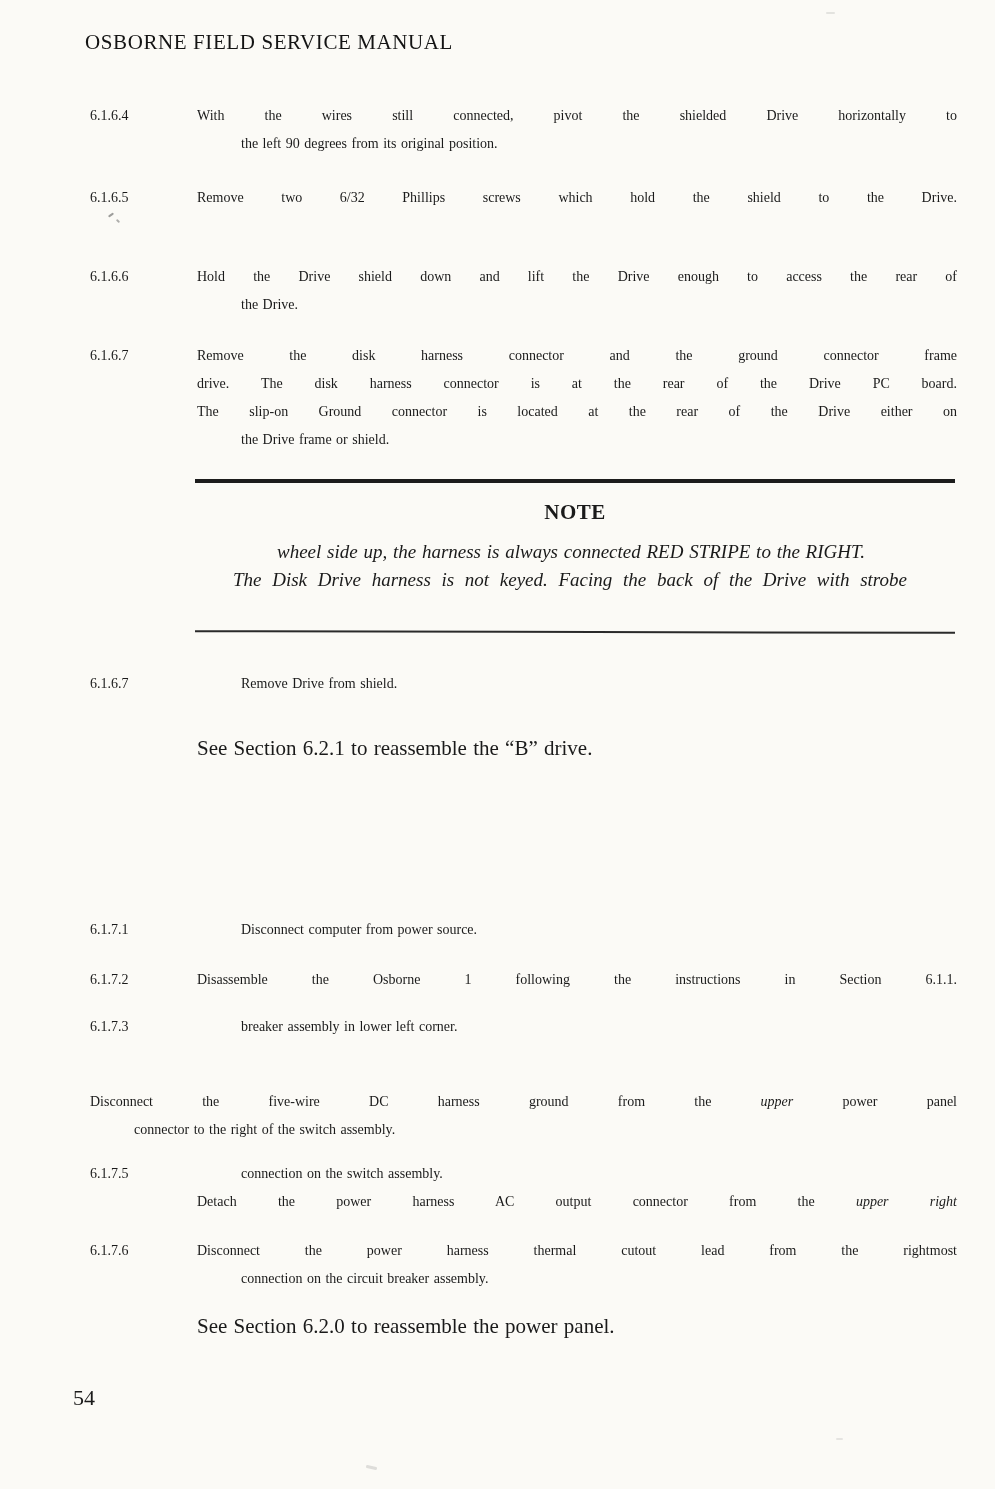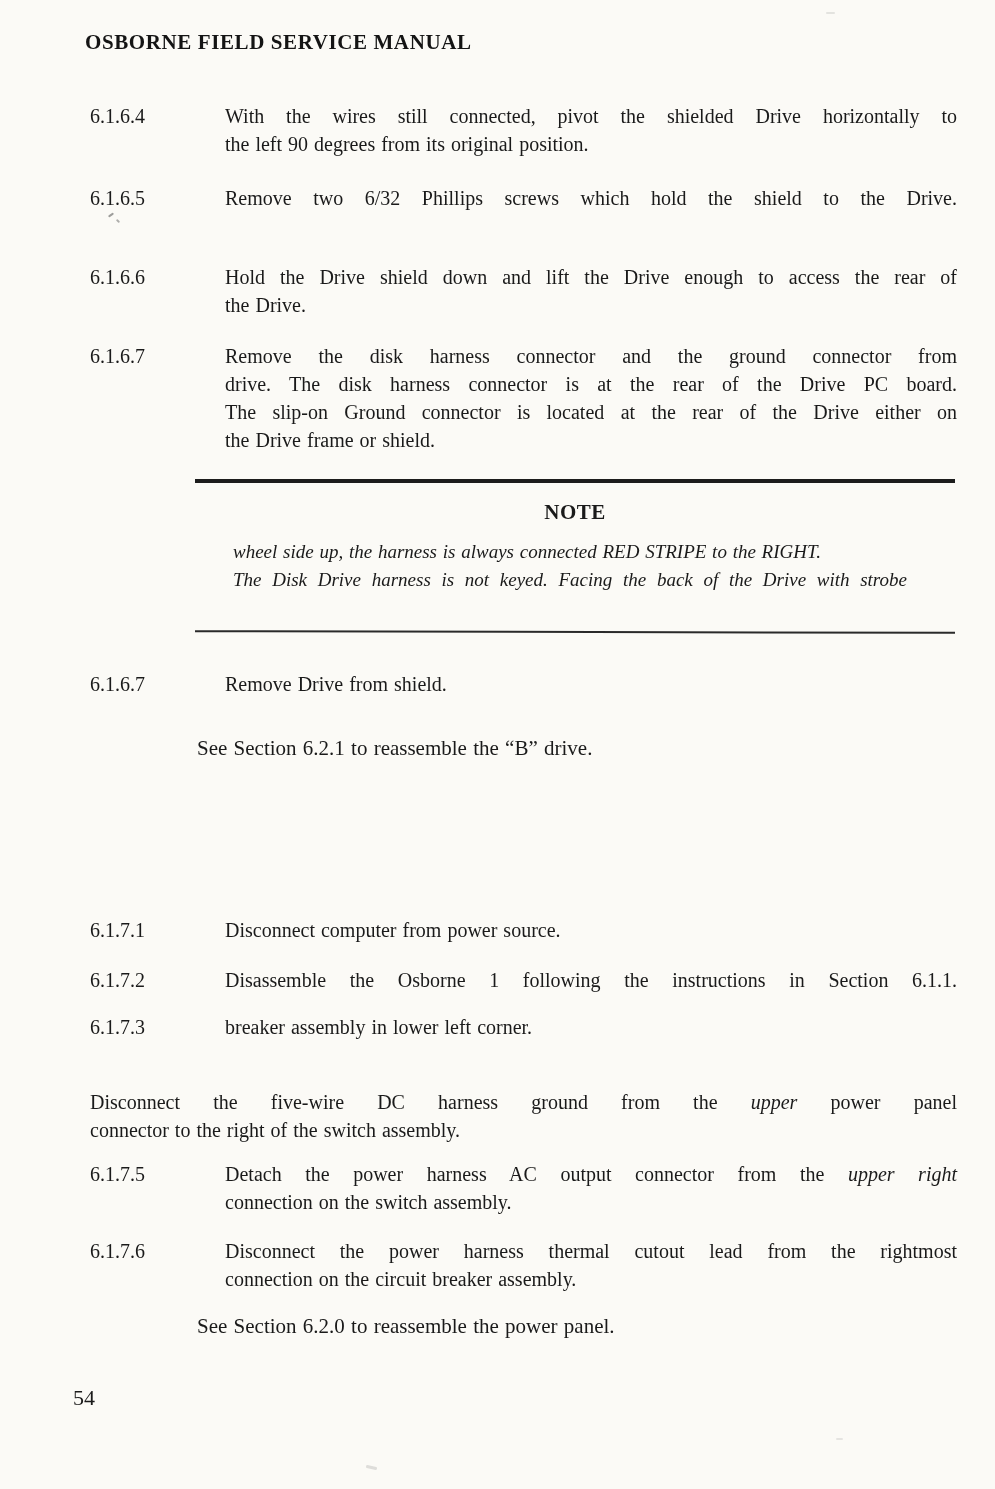--- a/index.html
+++ b/index.html
@@ -10,33 +10,31 @@
     background:#fbfaf6;
     overflow:hidden;
     font-family:"Liberation Serif","DejaVu Serif",serif;
     color:#1a1a1a;
     -webkit-font-smoothing:antialiased;
   }
   .hdr{
     position:absolute;left:85px;top:30px;
     font-size:21px;line-height:24px;letter-spacing:0.6px;
     color:#141414;
-    font-weight:bold;
   }
   .step{
     position:absolute;left:90px;right:38px;
     display:flex;
-    font-size:20px;line-height:28px;
+    font-size:14px;line-height:28px;
     word-spacing:1px;
-    gap:28px;
   }
   .step .num{width:107px;flex:none;}
   .step .body{flex:1;}
   .jline{text-align:justify;text-align-last:justify;text-justify:inter-word;}
-  .jline.last{text-align-last:left;}
+  .jline.last{text-align-last:left;margin-left:44px;}
   .see{
     position:absolute;left:197px;right:50px;
     font-size:21px;line-height:28px;word-spacing:1px;
   }
   .note-box{
     position:absolute;left:195px;top:479px;width:760px;height:154px;
   }
   .rule-top{position:absolute;left:0;right:0;top:0;height:4px;background:#1c1c1c;}
   .rule-bottom{position:absolute;left:0;right:0;top:152px;height:2px;background:#2a2a2a;transform:rotate(0.12deg);}
   .note-title{
@@ -90,21 +88,21 @@
     <div class="num">6.1.6.6</div>
     <div class="body">
         <div class="jline">Hold the Drive shield down and lift the Drive enough to access the rear of</div>
         <div class="jline last">the Drive.</div>
       </div>
   </div>
 
   <div class="step" style="top:342px">
     <div class="num">6.1.6.7</div>
     <div class="body">
-        <div class="jline">Remove the disk harness connector and the ground connector from</div>
+        <div class="jline">Remove the disk harness connector and the ground connector frame</div>
         <div class="jline">drive. The disk harness connector is at the rear of the Drive PC board.</div>
         <div class="jline">The slip-on Ground connector is located at the rear of the Drive either on</div>
         <div class="jline last">the Drive frame or shield.</div>
       </div>
   </div>
 
   <div class="note-box">
     <div class="rule-top"></div>
     <div class="note-title">NOTE</div>
     <div class="note-body">
@@ -148,22 +146,22 @@
   <div class="step" style="top:1088px">
     <div class="body">
       <div class="jline"><span>Disconnect the five-wire DC harness ground from the </span><em>upper</em><span> power panel</span></div>
       <div class="jline last">connector to the right of the switch assembly.</div>
     </div>
   </div>
 
   <div class="step" style="top:1160px">
     <div class="num">6.1.7.5</div>
     <div class="body">
+      <div class="jline last">connection on the switch assembly.</div>
       <div class="jline"><span>Detach the power harness AC output connector from the </span><em>upper right</em></div>
-      <div class="jline last">connection on the switch assembly.</div>
     </div>
   </div>
 
   <div class="step" style="top:1237px">
     <div class="num">6.1.7.6</div>
     <div class="body">
         <div class="jline">Disconnect the power harness thermal cutout lead from the rightmost</div>
         <div class="jline last">connection on the circuit breaker assembly.</div>
       </div>
   </div>

